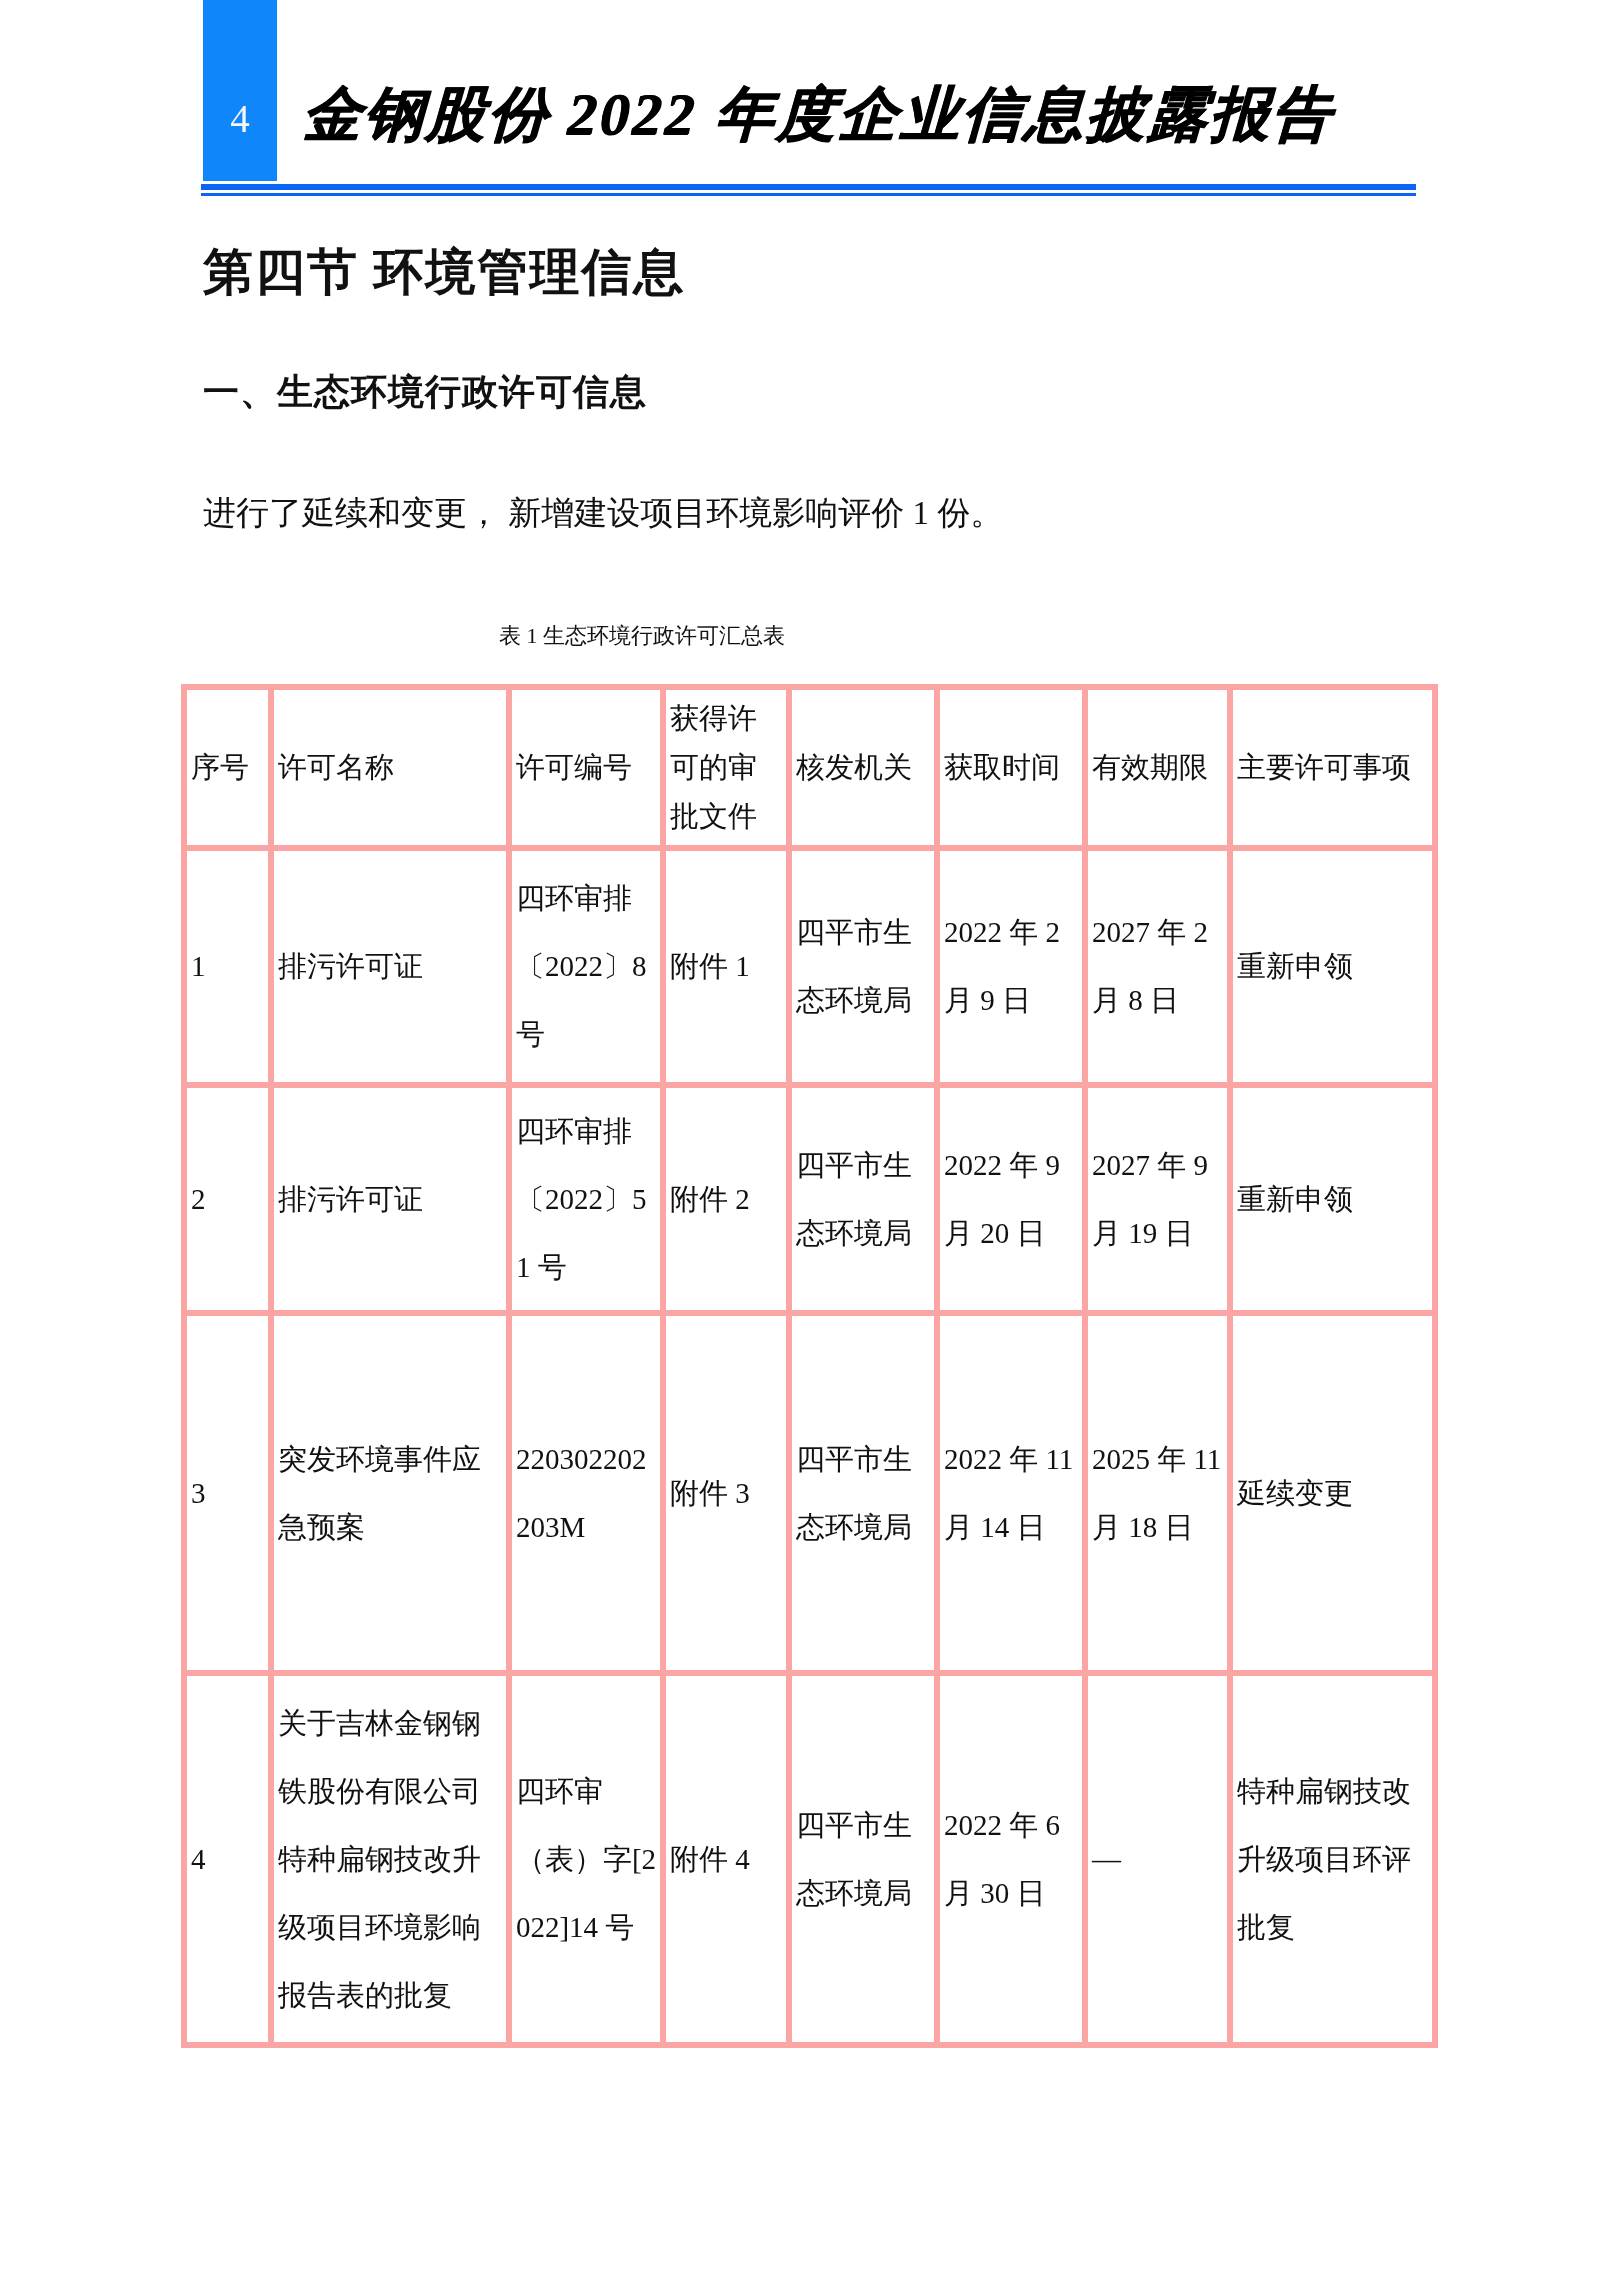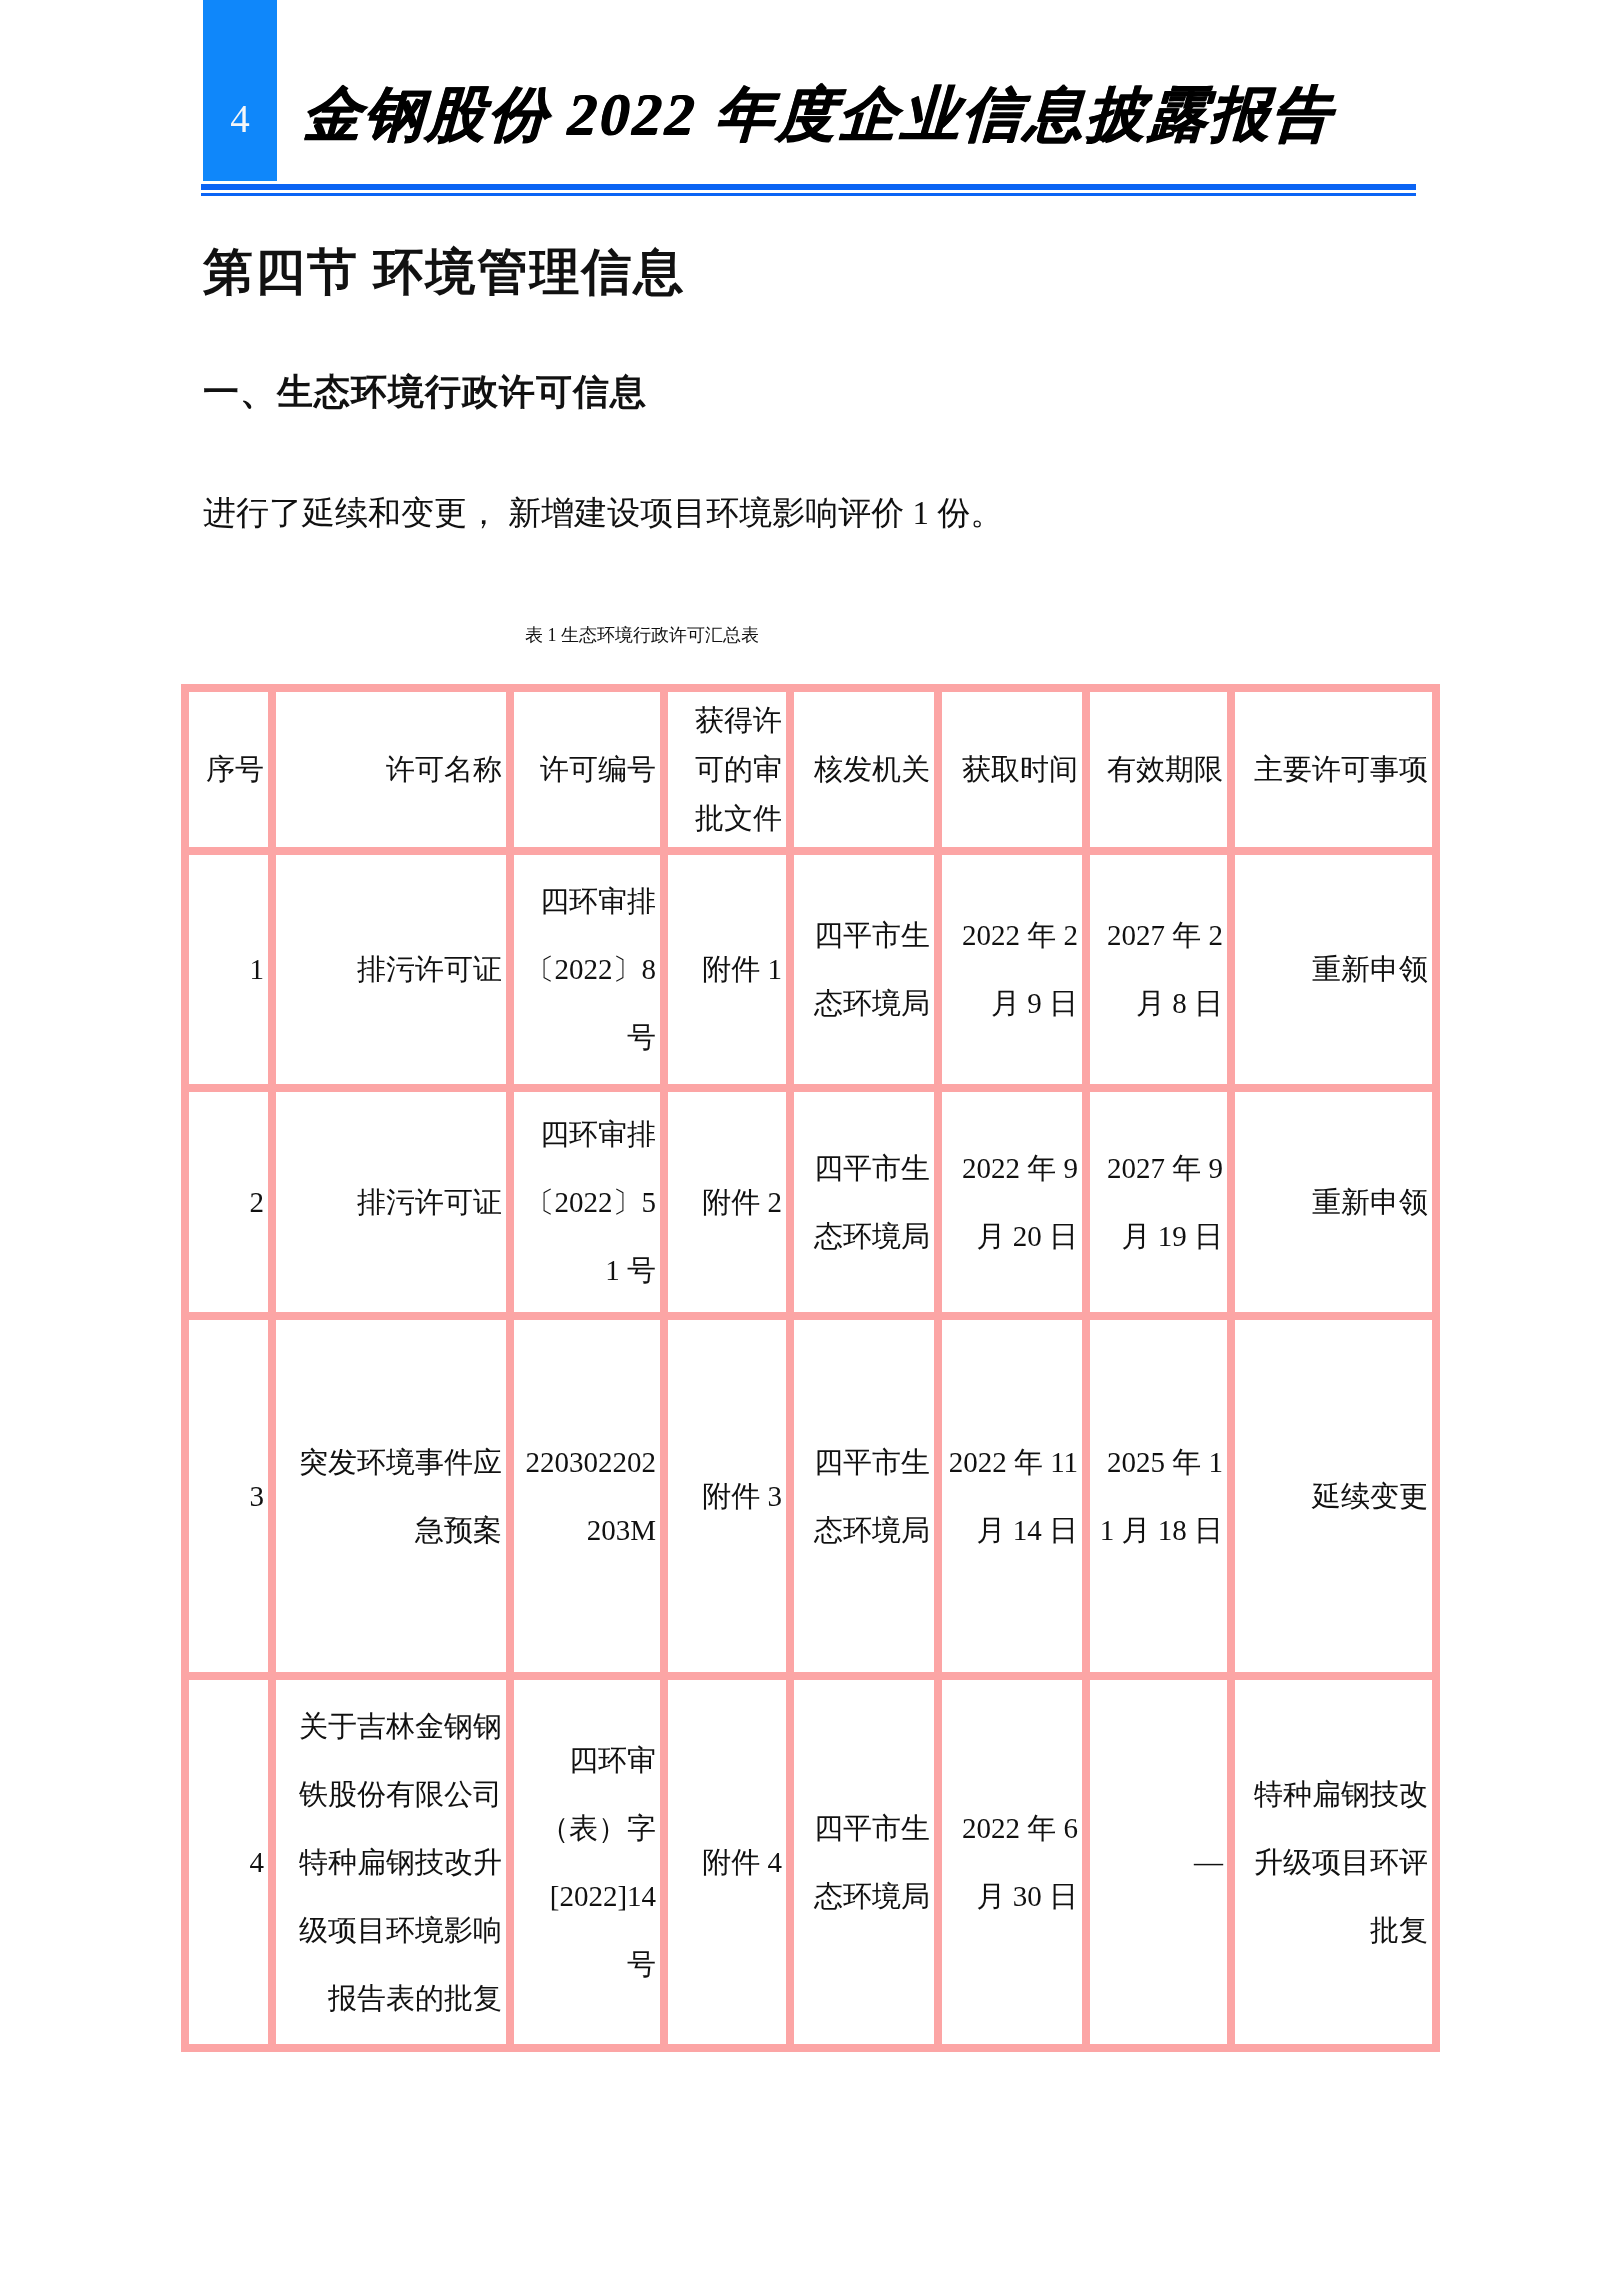--- a/index.html
+++ b/index.html
@@ -48,32 +48,32 @@
     font-size:36px;font-weight:bold;line-height:51px;letter-spacing:1px;
   }
   .para{
     position:absolute;left:203px;top:484px;width:1217px;margin:0;
     font-size:33px;line-height:58px;text-align:justify;
   }
   .para .pline{display:block;}
   .para .pline.indent{text-indent:69px;}
   .tbl-caption{
     position:absolute;left:0;top:619px;width:1284px;
-    font-size:18px;text-align:center;line-height:33px;
+    font-size:22px;text-align:center;line-height:33px;
   }
   
   .tbl-wrap{position:absolute;left:181px;top:684px;}
   table.permits{
     border-collapse:collapse;table-layout:fixed;width:1252px;
     border:2.9px solid #1b1b1b;
     font-size:29px;
   }
   table.permits th,table.permits td{
-    border:8px solid #fca5a5;
-    text-align:right;vertical-align:middle;
+    border:6px solid #fca5a5;
+    text-align:left;vertical-align:middle;
     padding:3.9px 3.9px;
     word-break:break-all;
     font-weight:normal;
   }
   table.permits th{line-height:49px;}
   table.permits td{line-height:68px;}
   tr.r-head{height:147px;}
   tr.r0{height:237px;}
   tr.r1{height:228px;}
   tr.r2{height:360px;}

